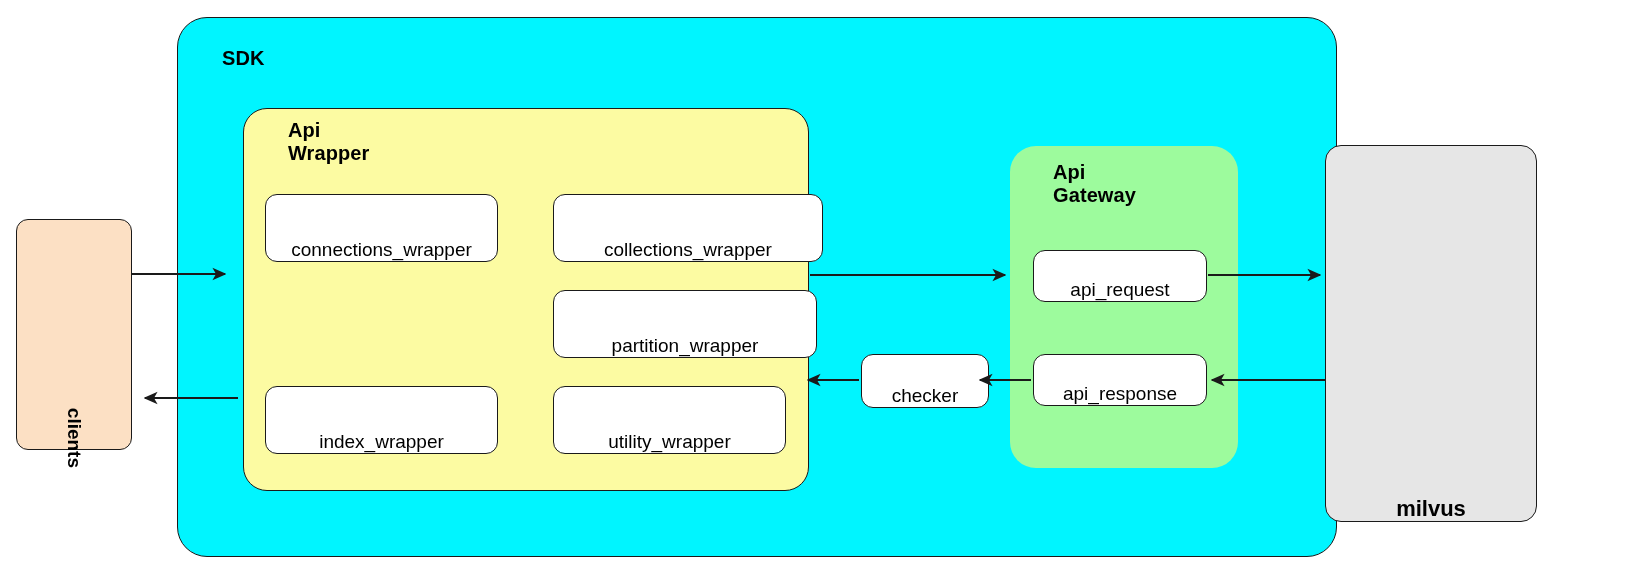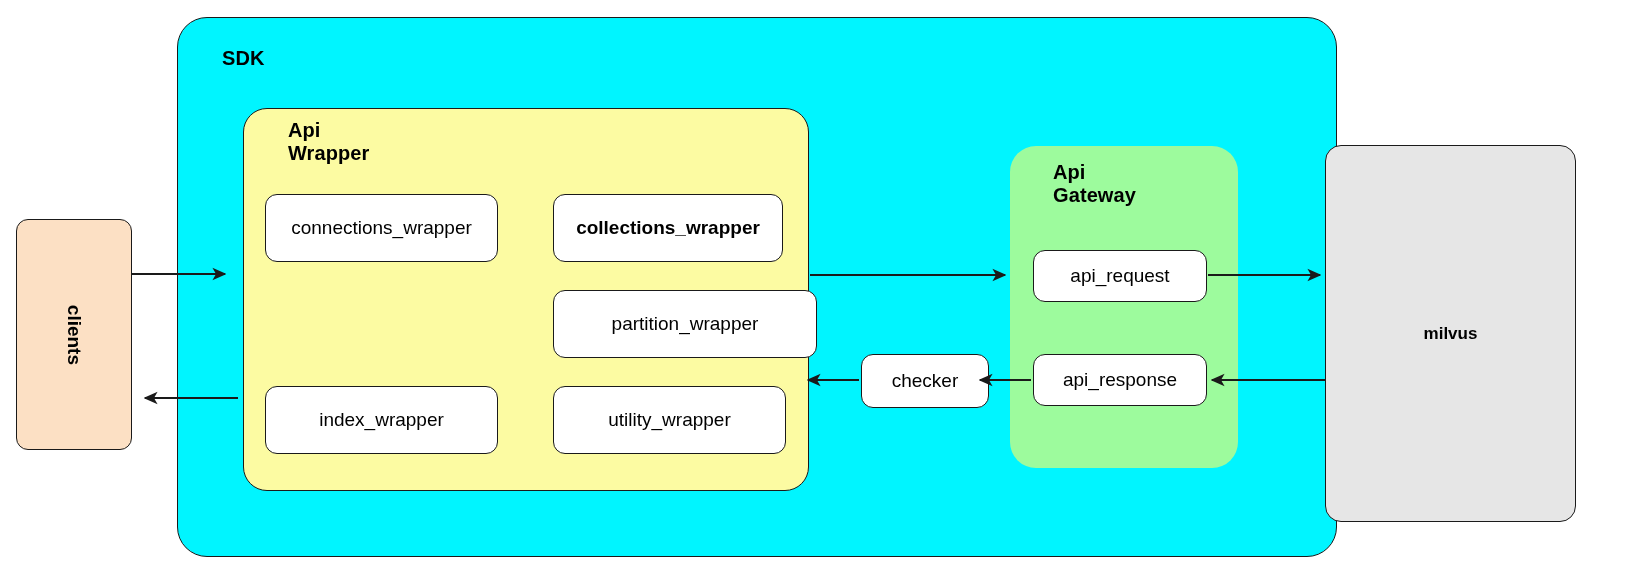--- a/index.html
+++ b/index.html
@@ -18,21 +18,21 @@
     background: #ffffff;
     overflow: hidden;
   }
 
   
   .node {
     position: absolute;
     box-sizing: border-box;
     border: 1.6px solid #1a1a1a;
     display: flex;
-    align-items: center;
+    align-items: flex-end;
     justify-content: center;
     color: #000000;
     line-height: 1.15;
   }
 
   .container-node {
     border-radius: 26px;
     align-items: flex-start;
     justify-content: flex-start;
   }
@@ -87,21 +87,21 @@
 
   
   .leaf {
     background: #ffffff;
     border-radius: 12px;
     font-size: 19px;
     text-align: center;
   }
 
   #box-connections { left: 265px; top: 194px;  width: 233px; height: 68px; }
-  #box-collections { left: 553px; top: 194px;  width: 230px; height: 68px; font-weight: bold; }
+  #box-collections { left: 553px; top: 194px;  width: 270px; height: 68px; }
   #box-schema      { left: 265px; top: 290px;  width: 233px; height: 68px; }
   #box-partition   { left: 553px; top: 290px;  width: 264px; height: 68px; }
   #box-index       { left: 265px; top: 386px;  width: 233px; height: 68px; }
   #box-utility     { left: 553px; top: 386px;  width: 233px; height: 68px; }
 
   #box-checker     { left: 861px; top: 354px;  width: 128px; height: 54px; }
 
   #box-api-request  { left: 1033px; top: 250px; width: 174px; height: 52px; }
   #box-api-response { left: 1033px; top: 354px; width: 174px; height: 52px; }
 
@@ -118,25 +118,25 @@
   }
   #clients-node .vertical-text {
     transform: rotate(90deg);
     white-space: nowrap;
   }
 
   
   #milvus-node {
     left: 1325px;
     top: 145px;
-    width: 251px;
+    width: 212px;
     height: 377px;
     background: #E6E6E6;
     border-radius: 16px;
-    font-size: 17px;
+    font-size: 22px;
     font-weight: bold;
   }
 
   
   .connector {
     position: absolute;
     pointer-events: none;
   }
   .connector svg { display: block; overflow: visible; }
 </style>

